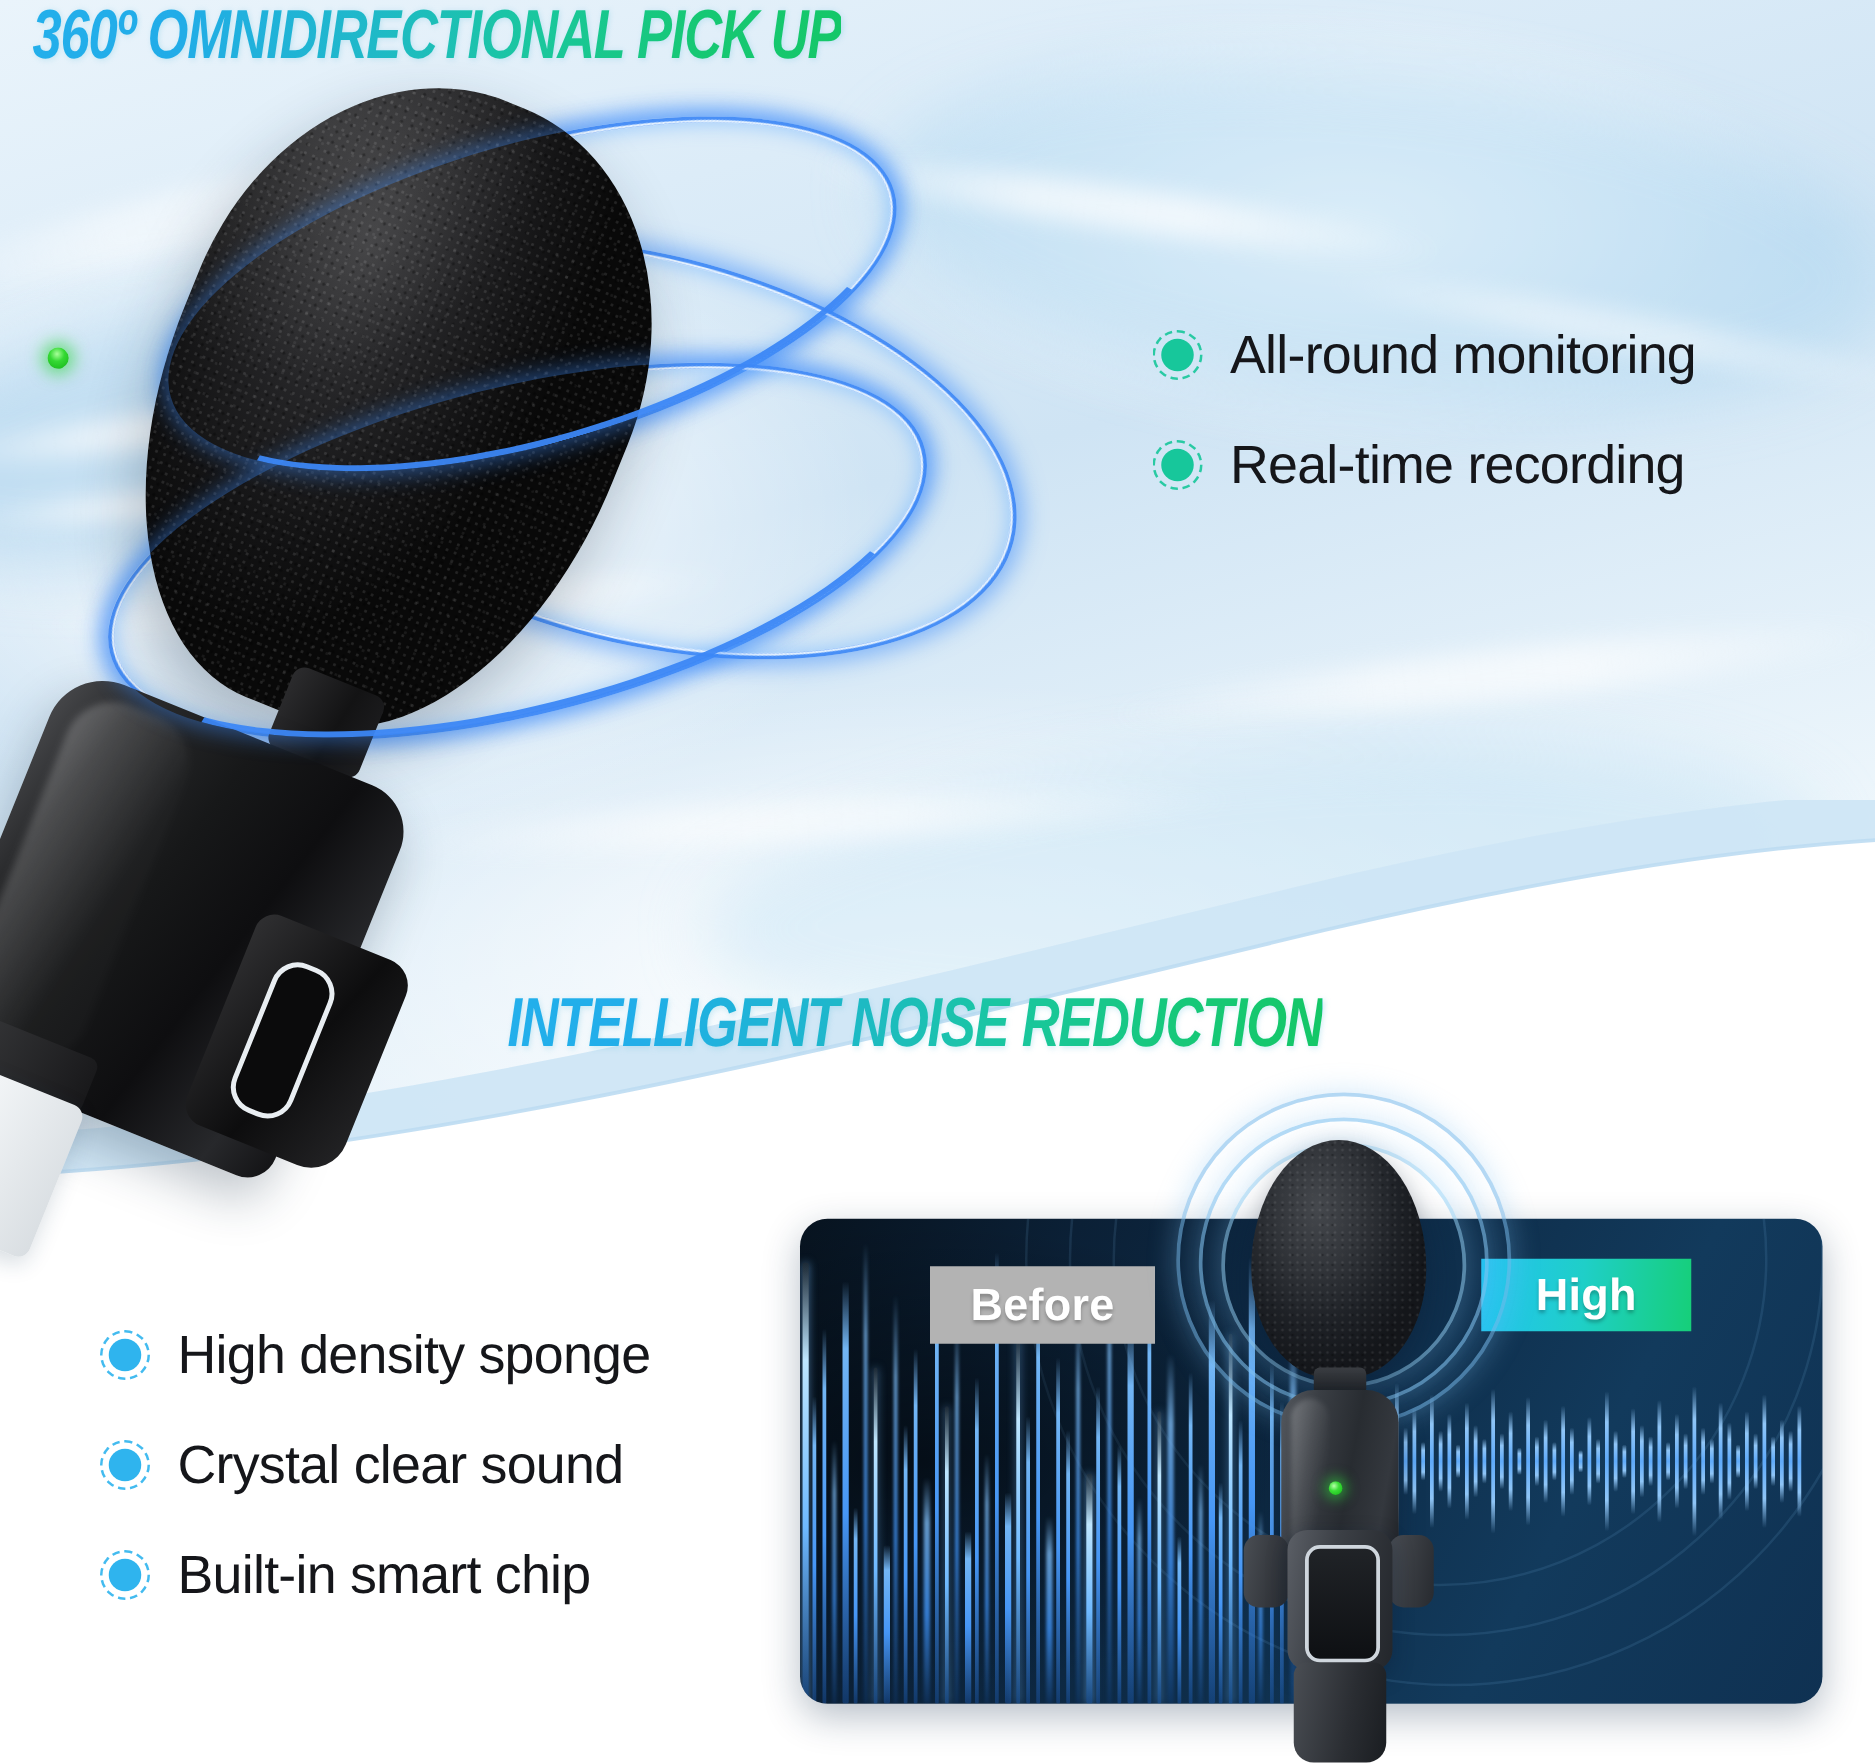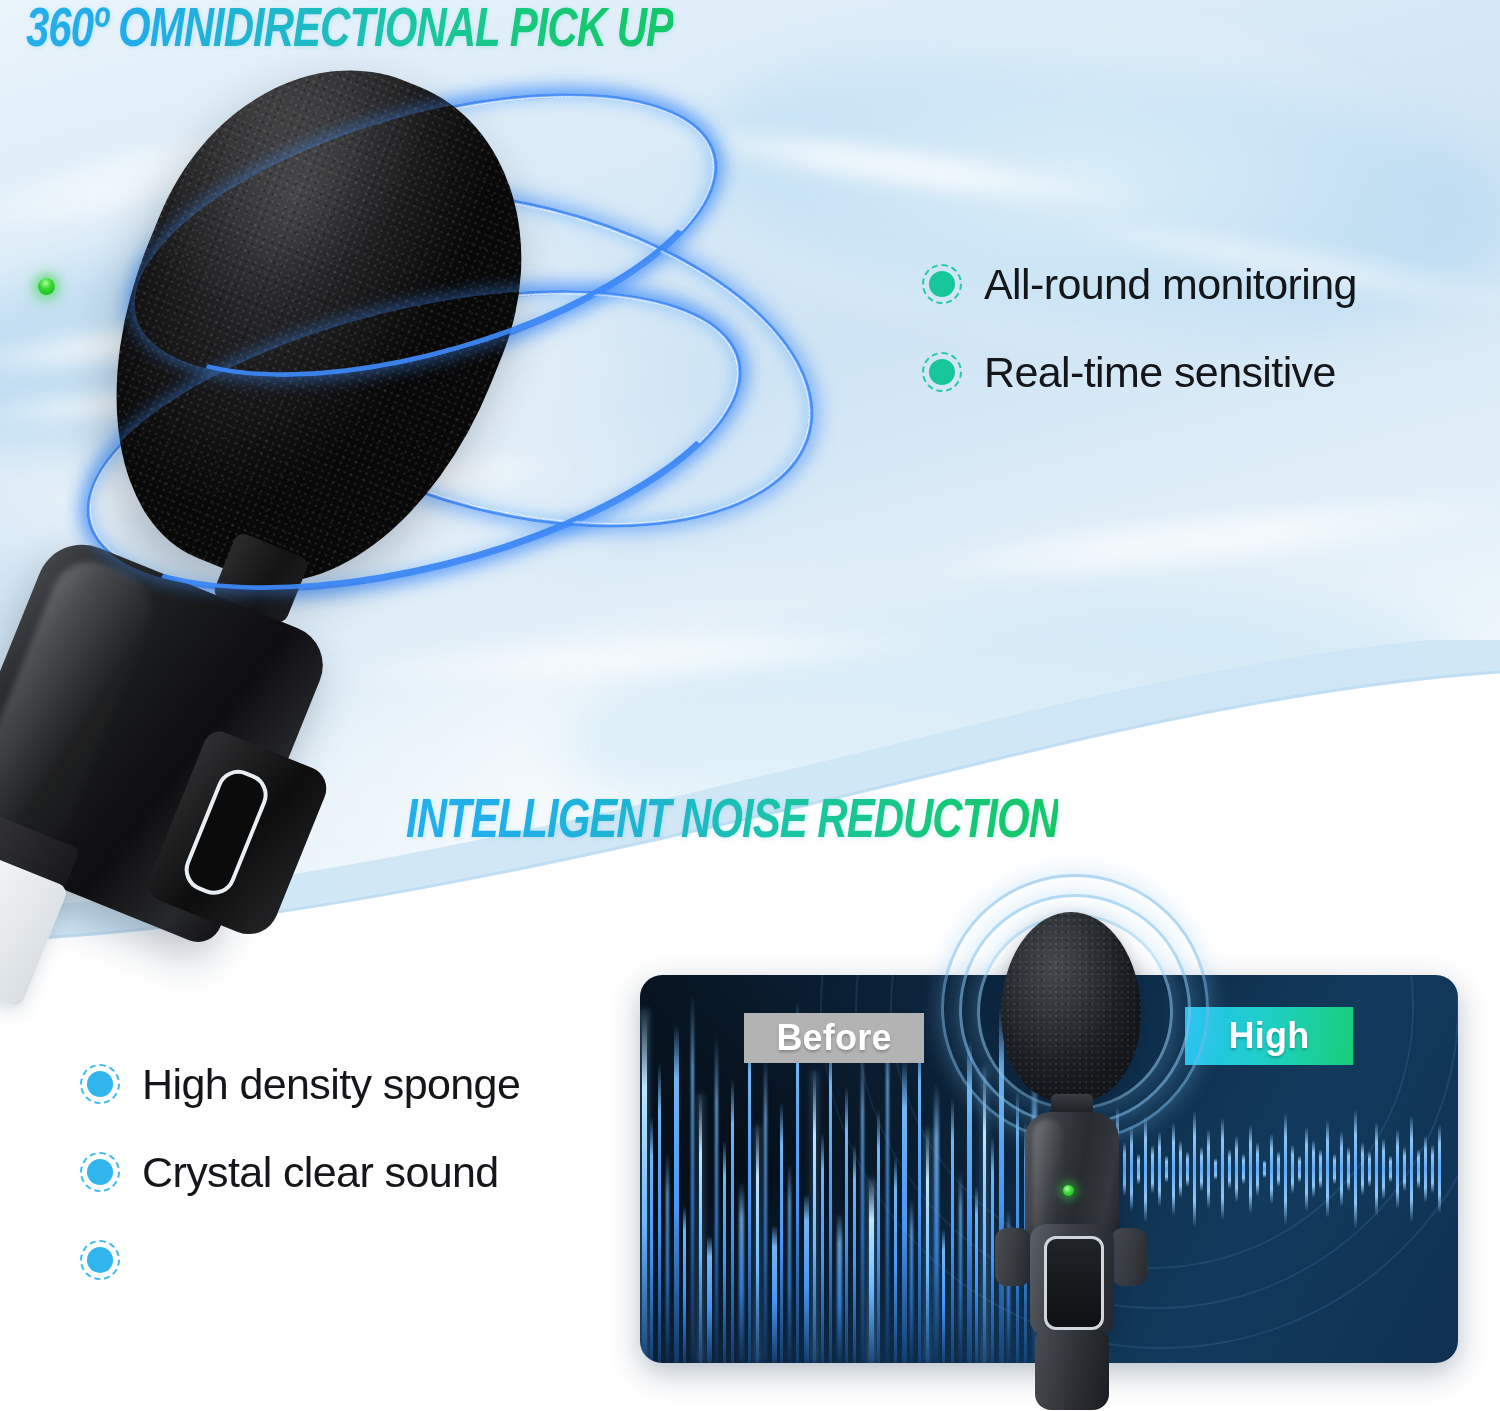--- a/index.html
+++ b/index.html
@@ -320,21 +320,21 @@
     position:absolute;
     display:flex; align-items:center; justify-content:center;
     font-weight:700;
     font-size:36px;
     color:#ffffff;
     letter-spacing:.2px;
     text-shadow:0 2px 3px rgba(0,0,0,.25);
   }
   #badge-before{
     left:104px; top:38px;
-    width:180px; height:50px;
+    width:180px; height:62px;
     background:#b3b3b3;
   }
   #badge-after{
     left:545px; top:32px;
     width:168px; height:58px;
     background:linear-gradient(95deg,#23C3F2 0%,#1FCFC8 48%,#16CF79 100%);
   }
 
   
   #mic-small{
@@ -494,21 +494,21 @@
         <span class="ring"></span>
           <span class="core"></span>
       </span>
       <span class="bullet-text">All-round monitoring</span>
     </div>
     <div class="bullet-row">
       <span class="bullet-dot green-dot">
         <span class="ring"></span>
           <span class="core"></span>
       </span>
-      <span class="bullet-text">Real-time sensitive</span>
+      <span class="bullet-text">Real-time recording</span>
     </div>
   </div>
 
   <div class="bullet-list" id="bullets-bottom">
     <div class="bullet-row">
       <span class="bullet-dot blue-dot">
         <span class="ring"></span>
           <span class="core"></span>
       </span>
       <span class="bullet-text">High density sponge</span>
@@ -518,20 +518,21 @@
         <span class="ring"></span>
           <span class="core"></span>
       </span>
       <span class="bullet-text">Crystal clear sound</span>
     </div>
     <div class="bullet-row">
       <span class="bullet-dot blue-dot">
         <span class="ring"></span>
           <span class="core"></span>
       </span>
+      <span class="bullet-text">Built-in smart chip</span>
     </div>
   </div>
 
   <div id="wave-panel">
     <div class="panel-arc pa1"></div>
     <div class="panel-arc pa2"></div>
     <div class="panel-arc pa3"></div>
     <div class="panel-vignette"></div>
 
     <div class="bars" id="bars-before">

